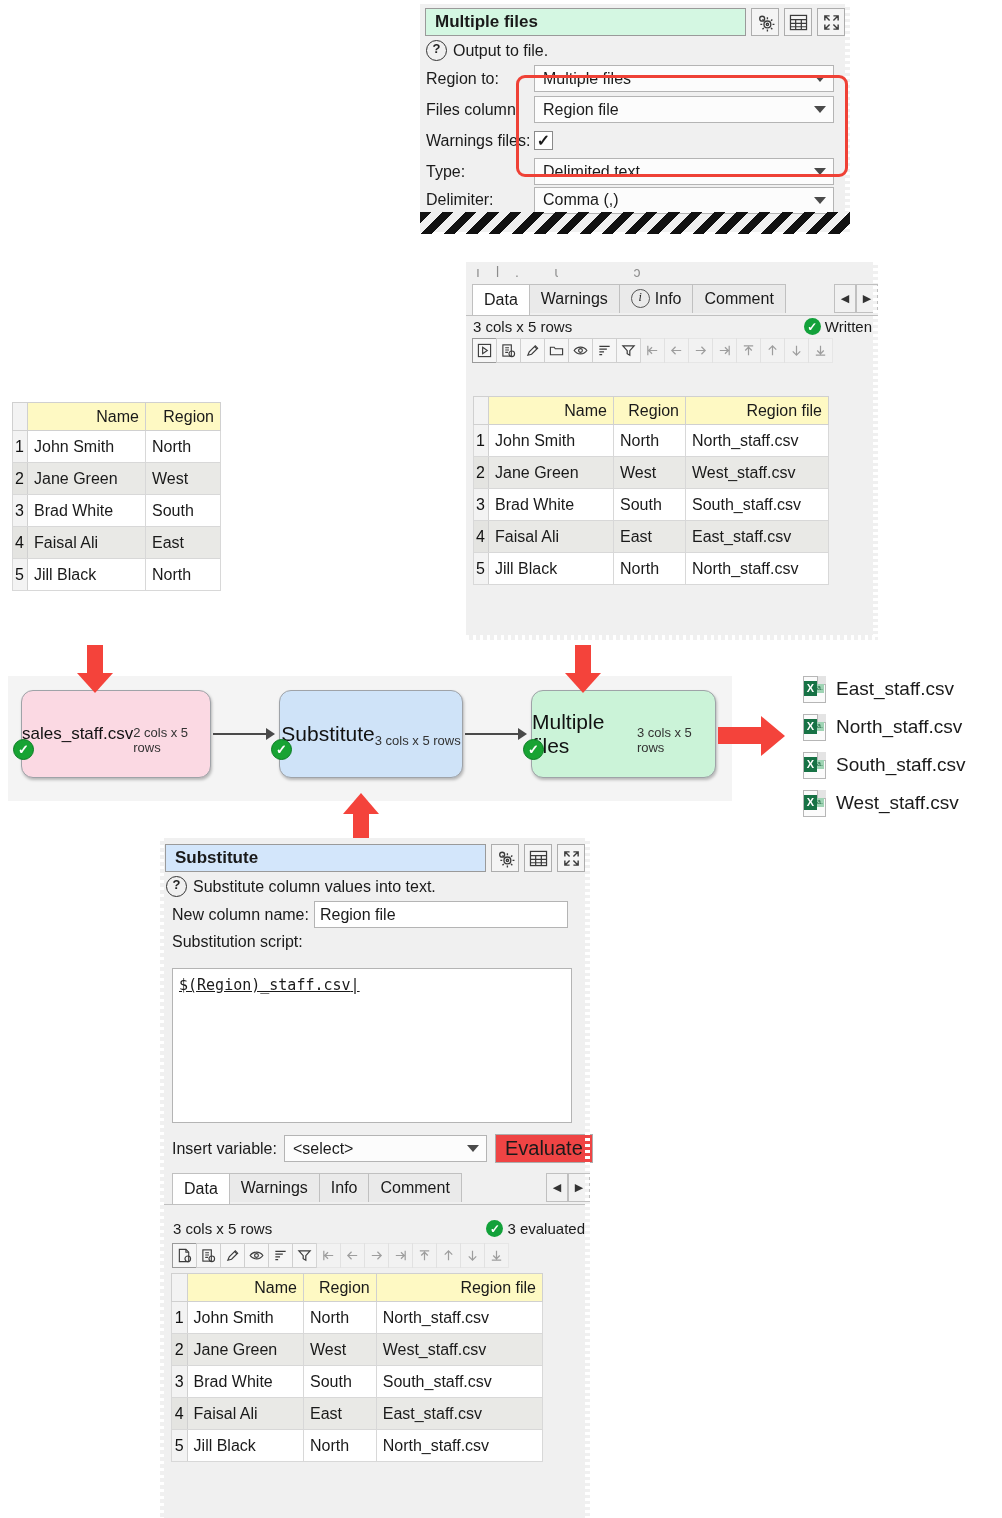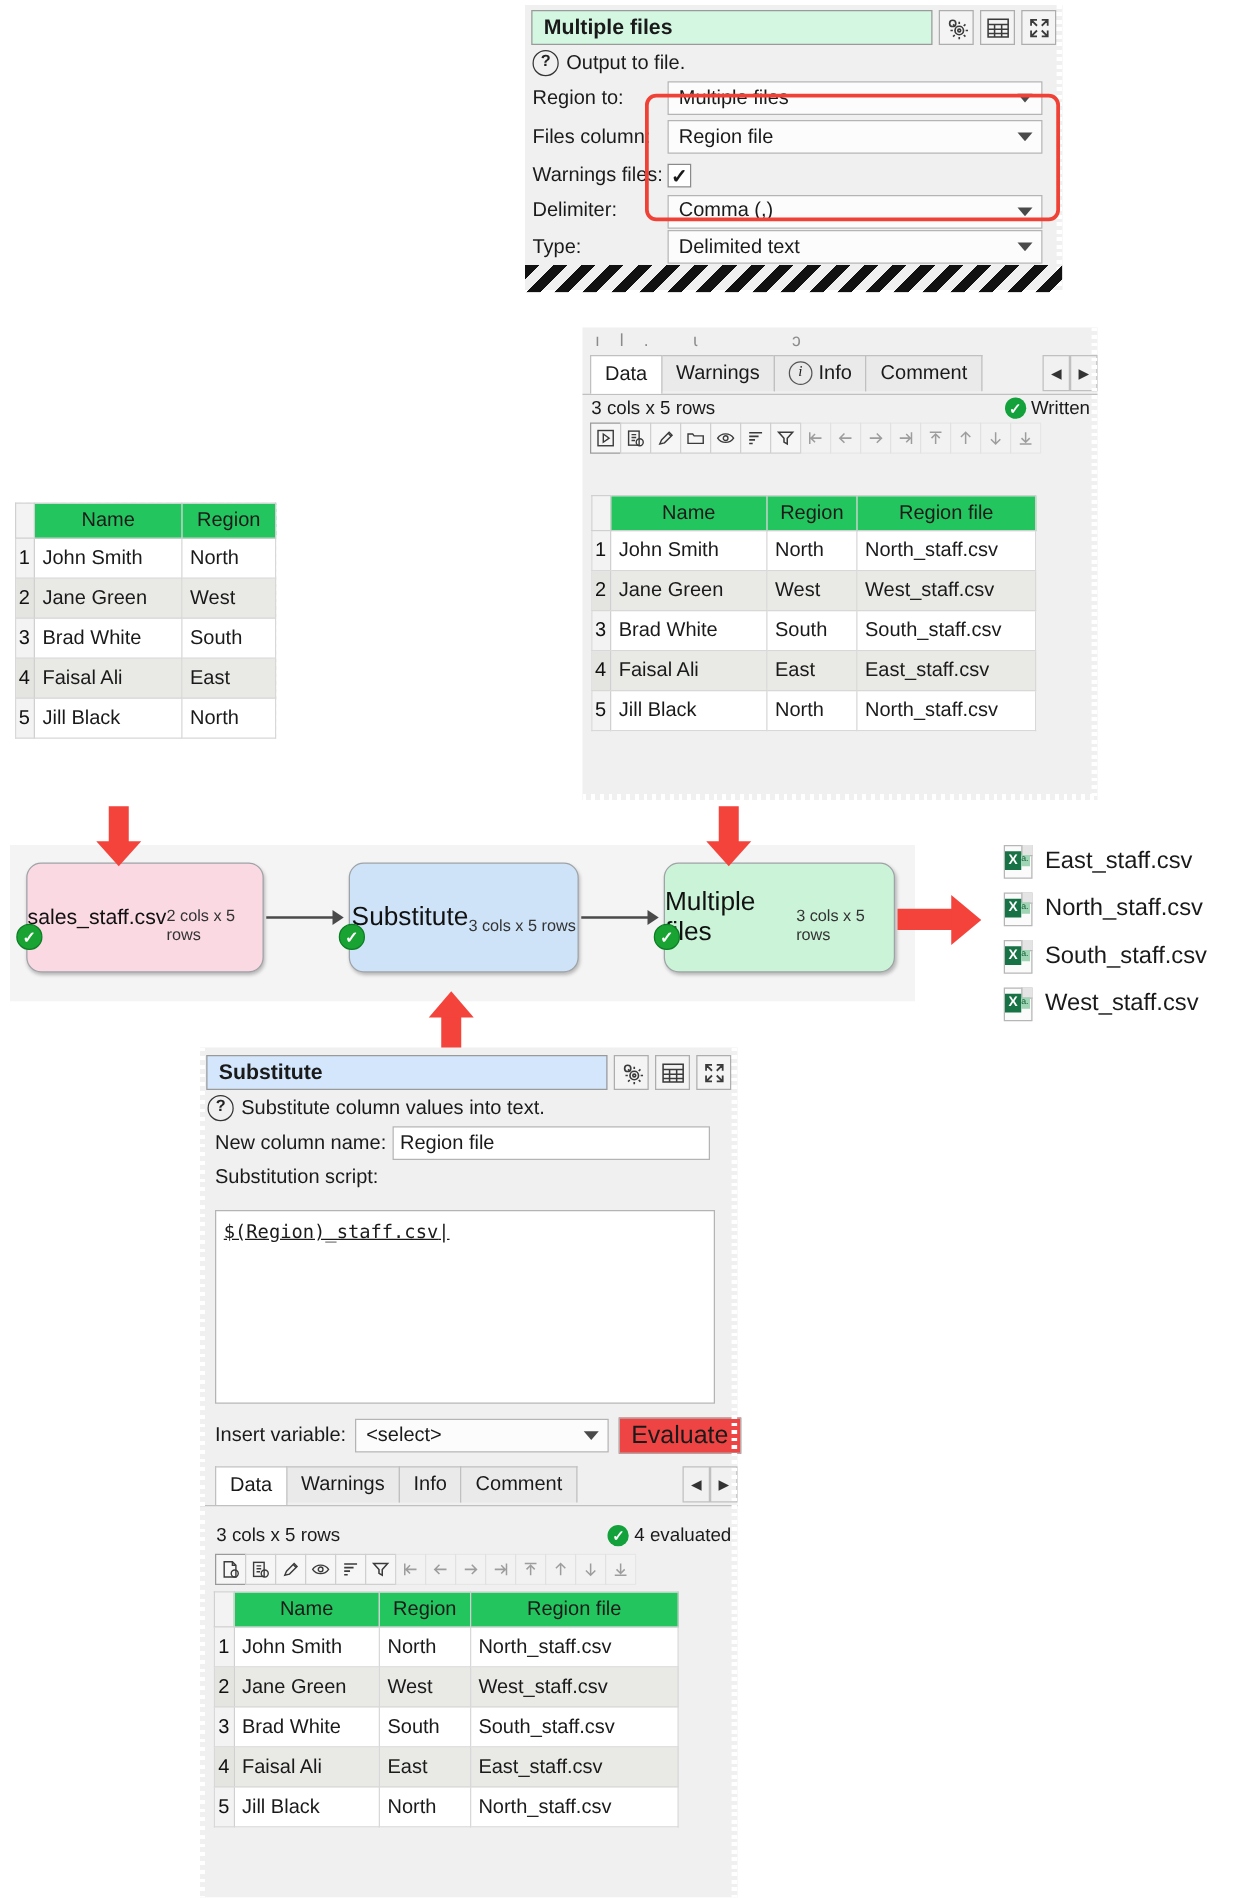--- a/index.html
+++ b/index.html
@@ -66,21 +66,21 @@
       display:flex;align-items:center;justify-content:center;font-weight:bold;}
 
   .itoolbar{display:flex;padding:1px 0 2px 6px;gap:0;}
   .ibtn{width:25px;height:25px;border:1px solid #cfcfcf;background:#f6f6f6;
       display:flex;align-items:center;justify-content:center;box-sizing:border-box;margin-right:-1px;}
   .ibtn.dim{opacity:.45;border-color:#dcdcdc;}
   .ibtn.first{border-color:#9a9a9a;}
 
   
   table.grid{border-collapse:collapse;font-size:16px;background:#fff;table-layout:fixed;}
-  table.grid th{background:#22c55e;border:1px solid #d0d0d0;font-weight:normal;text-align:center;
+  table.grid th{background:#fef9c3;border:1px solid #d0d0d0;font-weight:normal;text-align:right;
       padding:4px 6px;height:28px;box-sizing:border-box;}
   table.grid td{border:1px solid #d8d8d8;padding:4px 6px;height:32px;box-sizing:border-box;
       background:#ffffff;}
   table.grid tr.alt td{background:#e9e9e6;}
   table.grid td.rn, table.grid th.rn{background:#f3f3f3;text-align:right;padding:4px 3px 4px 2px;
       color:#111;border-right:1px solid #d0d0d0;}
   table.grid tr.alt td.rn{background:#e4e4e1;}
   th.hl{background:#fbec46;}
   td.hl{background:#ffff61;}
   tr.alt td.hl{background:#f2e63f;}
@@ -172,32 +172,32 @@
         <span>Region file</span>
         <span class="caret"></span>
       </div>
     </div>
 
     <div class="formrow">
       <span class="lab" style="width:108px">Warnings files:</span>
       <div class="chk">✓</div>
     </div>
 
+    <div class="formrow">
+      <span class="lab" style="width:108px">Type:</span>
+      <div class="combo" style="width:300px">
+        <span>Delimited text</span>
+        <span class="caret"></span>
+      </div>
+    </div>
+
     <div class="formrow" style="height:26px">
       <span class="lab" style="width:108px">Delimiter:</span>
       <div class="combo" style="width:300px">
         <span>Comma (,)</span>
-        <span class="caret"></span>
-      </div>
-    </div>
-
-    <div class="formrow">
-      <span class="lab" style="width:108px">Type:</span>
-      <div class="combo" style="width:300px">
-        <span>Delimited text</span>
         <span class="caret"></span>
       </div>
     </div>
 
   </div>
   <div class="ragged-r"></div>
   <div class="torn-b"></div>
 </div>
 
 <div class="redbox" style="left:516px;top:75px;width:326px;height:96px;"></div>
@@ -612,21 +612,21 @@
       <div class="tabnav">
         <div>◀</div>
         <div>▶</div>
       </div>
     </div>
 
     <div class="statusrow" style="position:absolute;left:0;top:380px;width:412px;padding-left:13px;">
       <span>3 cols x 5 rows</span>
       <span class="status-right">
         <span class="okdot">✓</span>
-        <span>4 evaluated</span>
+        <span>3 evaluated</span>
       </span>
     </div>
 
     <div class="itoolbar" style="position:absolute;left:0;top:404px;padding-left:12px;">
       <div class="ibtn first">
         <svg width="15" height="15" viewBox="0 0 16 16">
             <g fill="none" stroke="#3b3b3b" stroke-width="1.2">
           <path d="M2.5 1.5h7l3 3v10h-10z"></path>
               <path d="M9.5 1.5v3h3"></path>
               <circle cx="11.5" cy="11.5" r="3"></circle>

